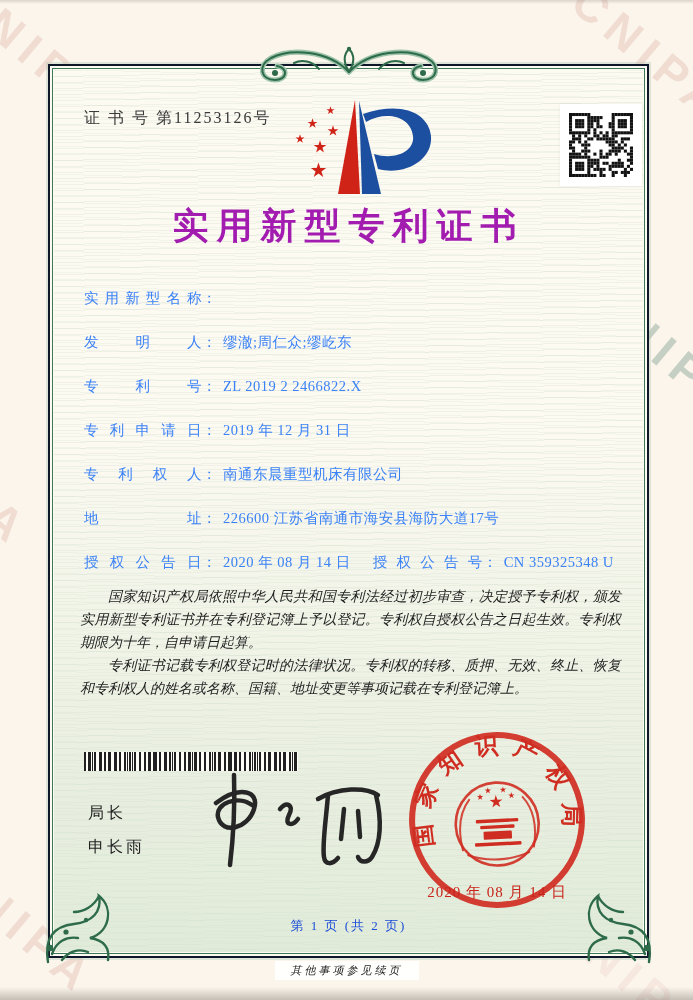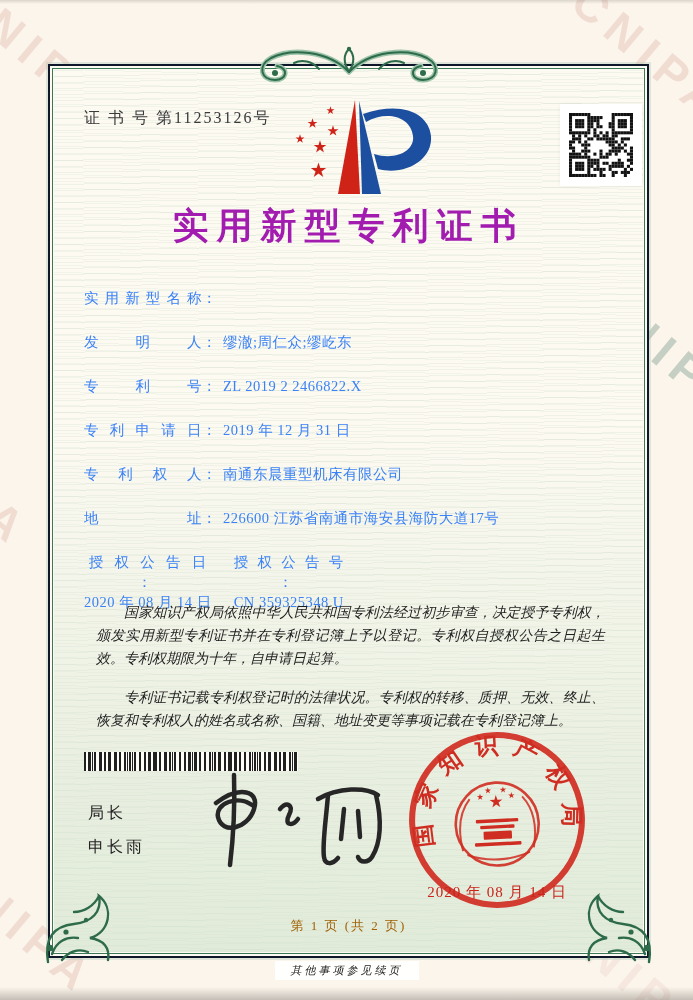--- a/index.html
+++ b/index.html
@@ -36,40 +36,40 @@
          letter-spacing:8px;color:#a21caf;}
   
   .fields{position:absolute;left:34px;right:28px;top:222px;}
   .frow{display:flex;align-items:baseline;font-size:14.5px;line-height:20px;margin-bottom:24px;
         color:#3b82f6;letter-spacing:.5px;}
   .flabel{display:inline-block;width:118px;text-align:justify;text-align-last:justify;flex:none;}
   .flabel.narrow{width:110px;}
   .colon{flex:none;margin-right:6px;}
   .fvalue{flex:1 1 auto;}
   .grant-row{margin-bottom:0;}
-  .grant-pair{display:flex;align-items:center;flex-direction:column;}
+  .grant-pair{display:flex;align-items:flex-start;}
   .grant-pair.right{margin-left:22px;}
   
   .paragraphs{position:absolute;left:30px;right:26px;top:519px;font-size:14px;line-height:23px;
         text-align:justify;color:#1d1d1d;font-style:italic;}
-  .paragraphs p{margin:16px;text-indent:2em;}
+  .paragraphs p{margin:0;text-indent:2em;}
   
   .barcode{position:absolute;left:34px;top:686px;width:214px;height:19px;background-color:#fffdf8;
      background-image:
        repeating-linear-gradient(90deg,#202020 0 2px,rgba(0,0,0,0) 2px 5px),
        repeating-linear-gradient(90deg,#202020 0 1px,rgba(0,0,0,0) 1px 8px),
        repeating-linear-gradient(90deg,rgba(0,0,0,0) 0 4px,#202020 4px 5px,rgba(0,0,0,0) 5px 13px);}
   .director-title{position:absolute;left:38px;top:737px;font-size:16px;letter-spacing:3px;color:#222;}
   .director-name{position:absolute;left:38px;top:771px;font-size:16px;letter-spacing:3px;color:#222;}
   .signature{position:absolute;left:138px;top:699px;width:228px;height:120px;}
   .seal{position:absolute;left:354px;top:661px;width:186px;height:186px;opacity:.95;transform:rotate(-3deg);}
   .seal-date{position:absolute;left:354px;top:817px;width:186px;text-align:center;color:#c9231a;
              font-size:15px;letter-spacing:1px;z-index:4;}
   .page-info{position:absolute;left:0;right:0;top:851px;text-align:center;font-size:13px;
-             letter-spacing:2px;color:#a16207;}
+             letter-spacing:2px;color:#1d4ed8;}
   .footer-note{position:absolute;left:50%;top:961px;transform:translateX(-50%);
       background:rgba(255,255,255,.92);padding:2px 16px;font-size:11px;font-style:italic;
       letter-spacing:3px;color:#1f1f1f;z-index:3;white-space:nowrap;}
   .edge-top{position:absolute;left:0;right:0;top:0;height:4px;z-index:6;
       background:linear-gradient(0deg,rgba(0,0,0,0),rgba(70,65,58,.18));}
   .edge-bottom{position:absolute;left:0;right:0;bottom:0;height:13px;z-index:6;
       background:linear-gradient(180deg,rgba(0,0,0,0),rgba(70,65,58,.30));}
 </style>
 </head>
 <body>

